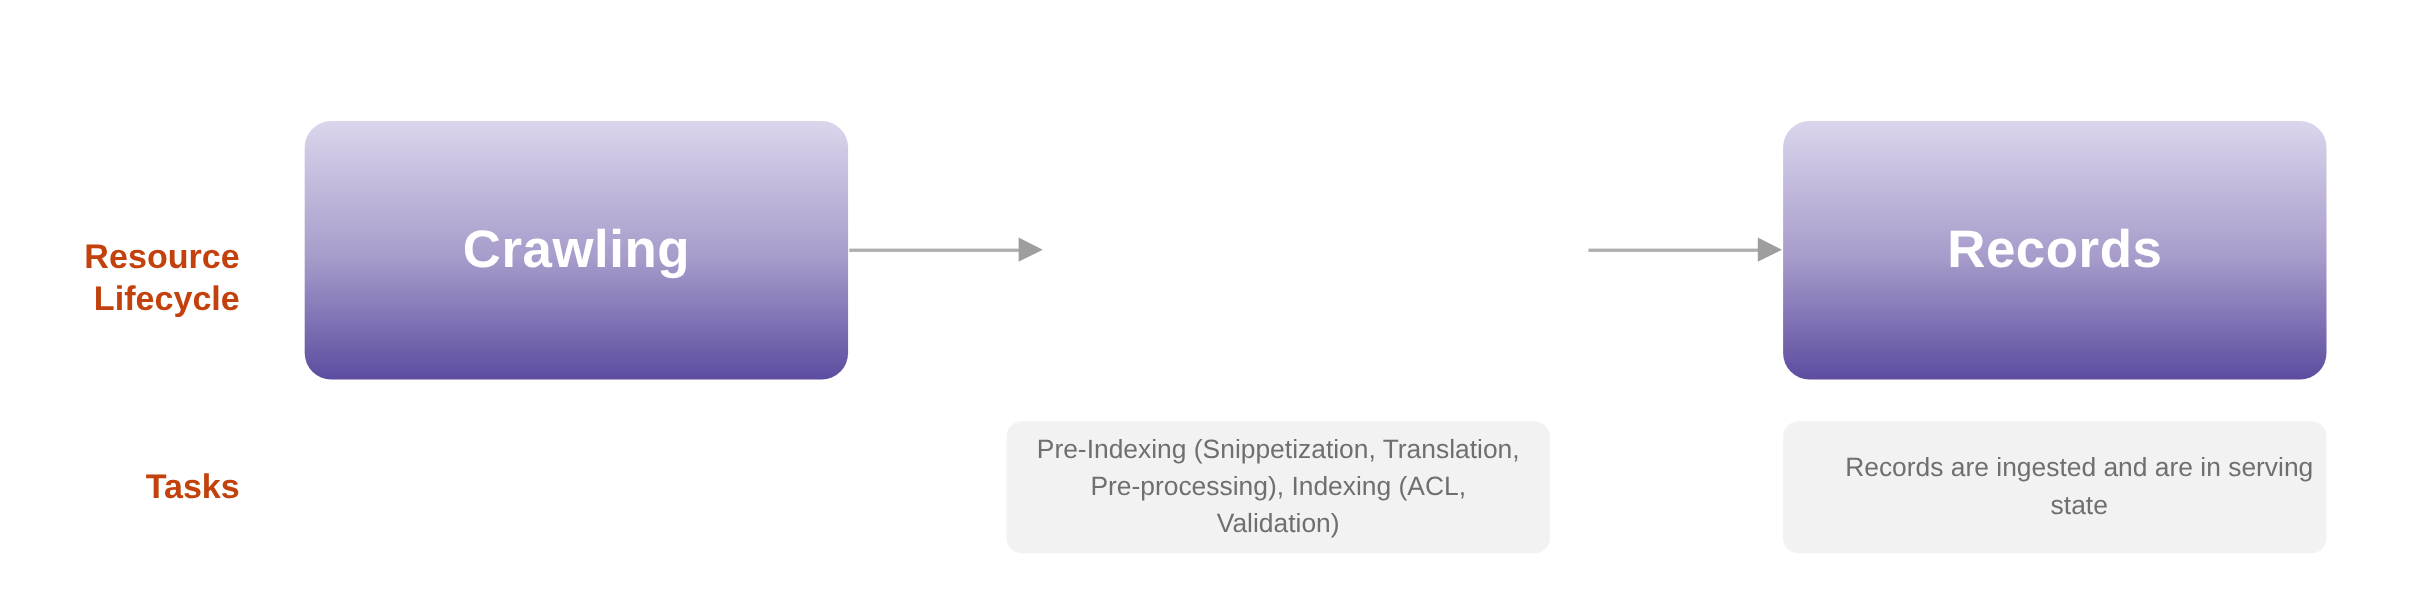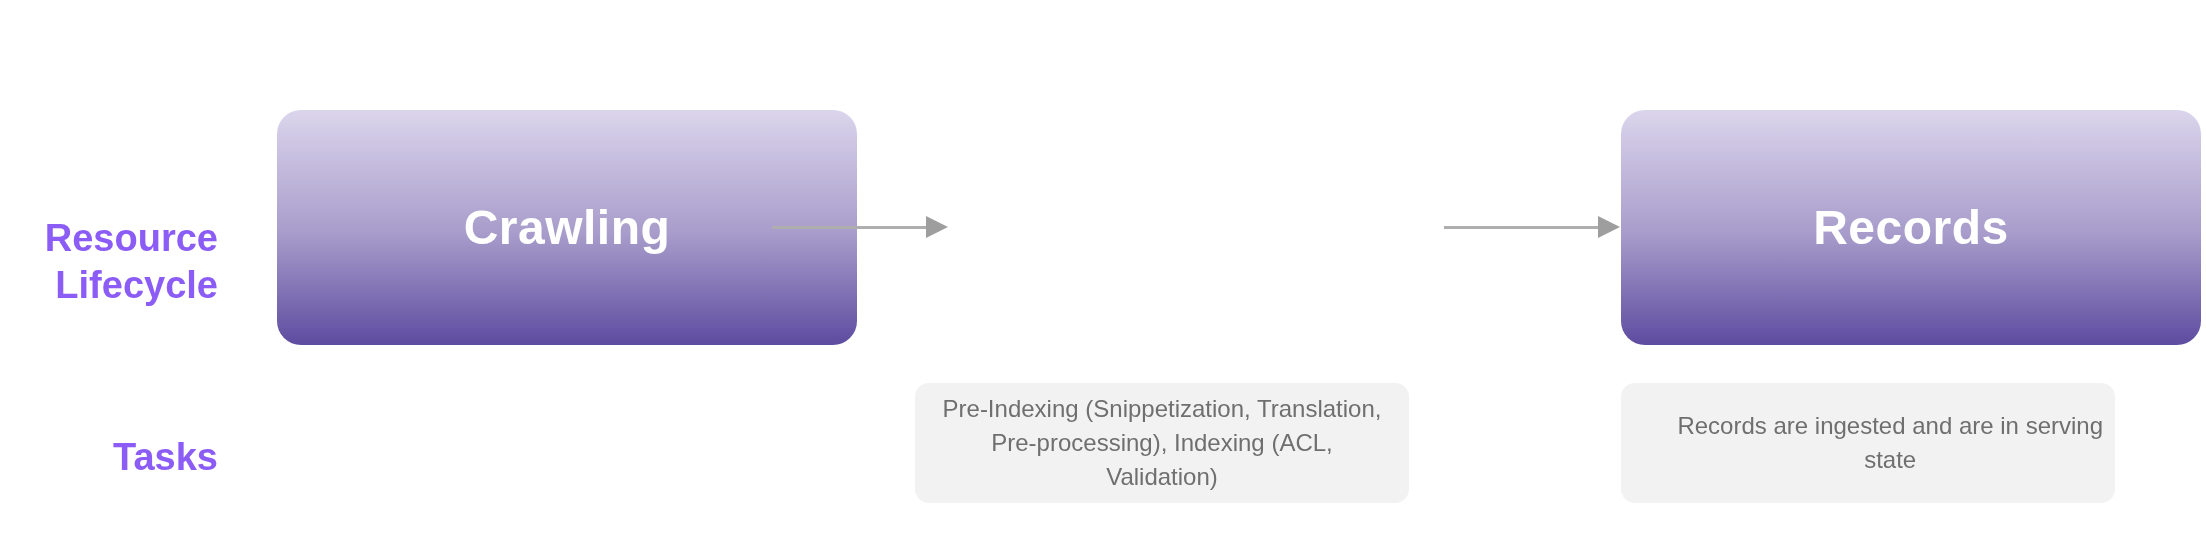--- a/index.html
+++ b/index.html
@@ -13,42 +13,42 @@
     height: 542px;
     background: #ffffff;
     overflow: hidden;
     font-family: "Liberation Sans", "DejaVu Sans", sans-serif;
   }
 
   
   .row-label {
     position: absolute;
     right: 1988px;
-    color: #8b5cf6;
+    color: #c2410c;
     font-weight: 700;
-    font-size: 38px;
+    font-size: 31px;
     text-align: right;
     white-space: pre-line;
     line-height: 1.24;
   }
   .row-label.lifecycle {
     top: 215px;
   }
   .row-label.tasks {
-    top: 398px;
+    top: 383px;
     height: 120px;
     display: flex;
     align-items: center;
   }
 
   
   .stage {
     position: absolute;
     top: 110px;
-    width: 580px;
+    width: 494px;
     height: 235px;
     border-radius: 24px;
     background: linear-gradient(180deg, #dbd5ec 0%, #a89dcb 52%, #5d4ca0 100%);
     display: flex;
     align-items: center;
     justify-content: center;
   }
   .stage .title {
     color: #ffffff;
     font-size: 48px;

